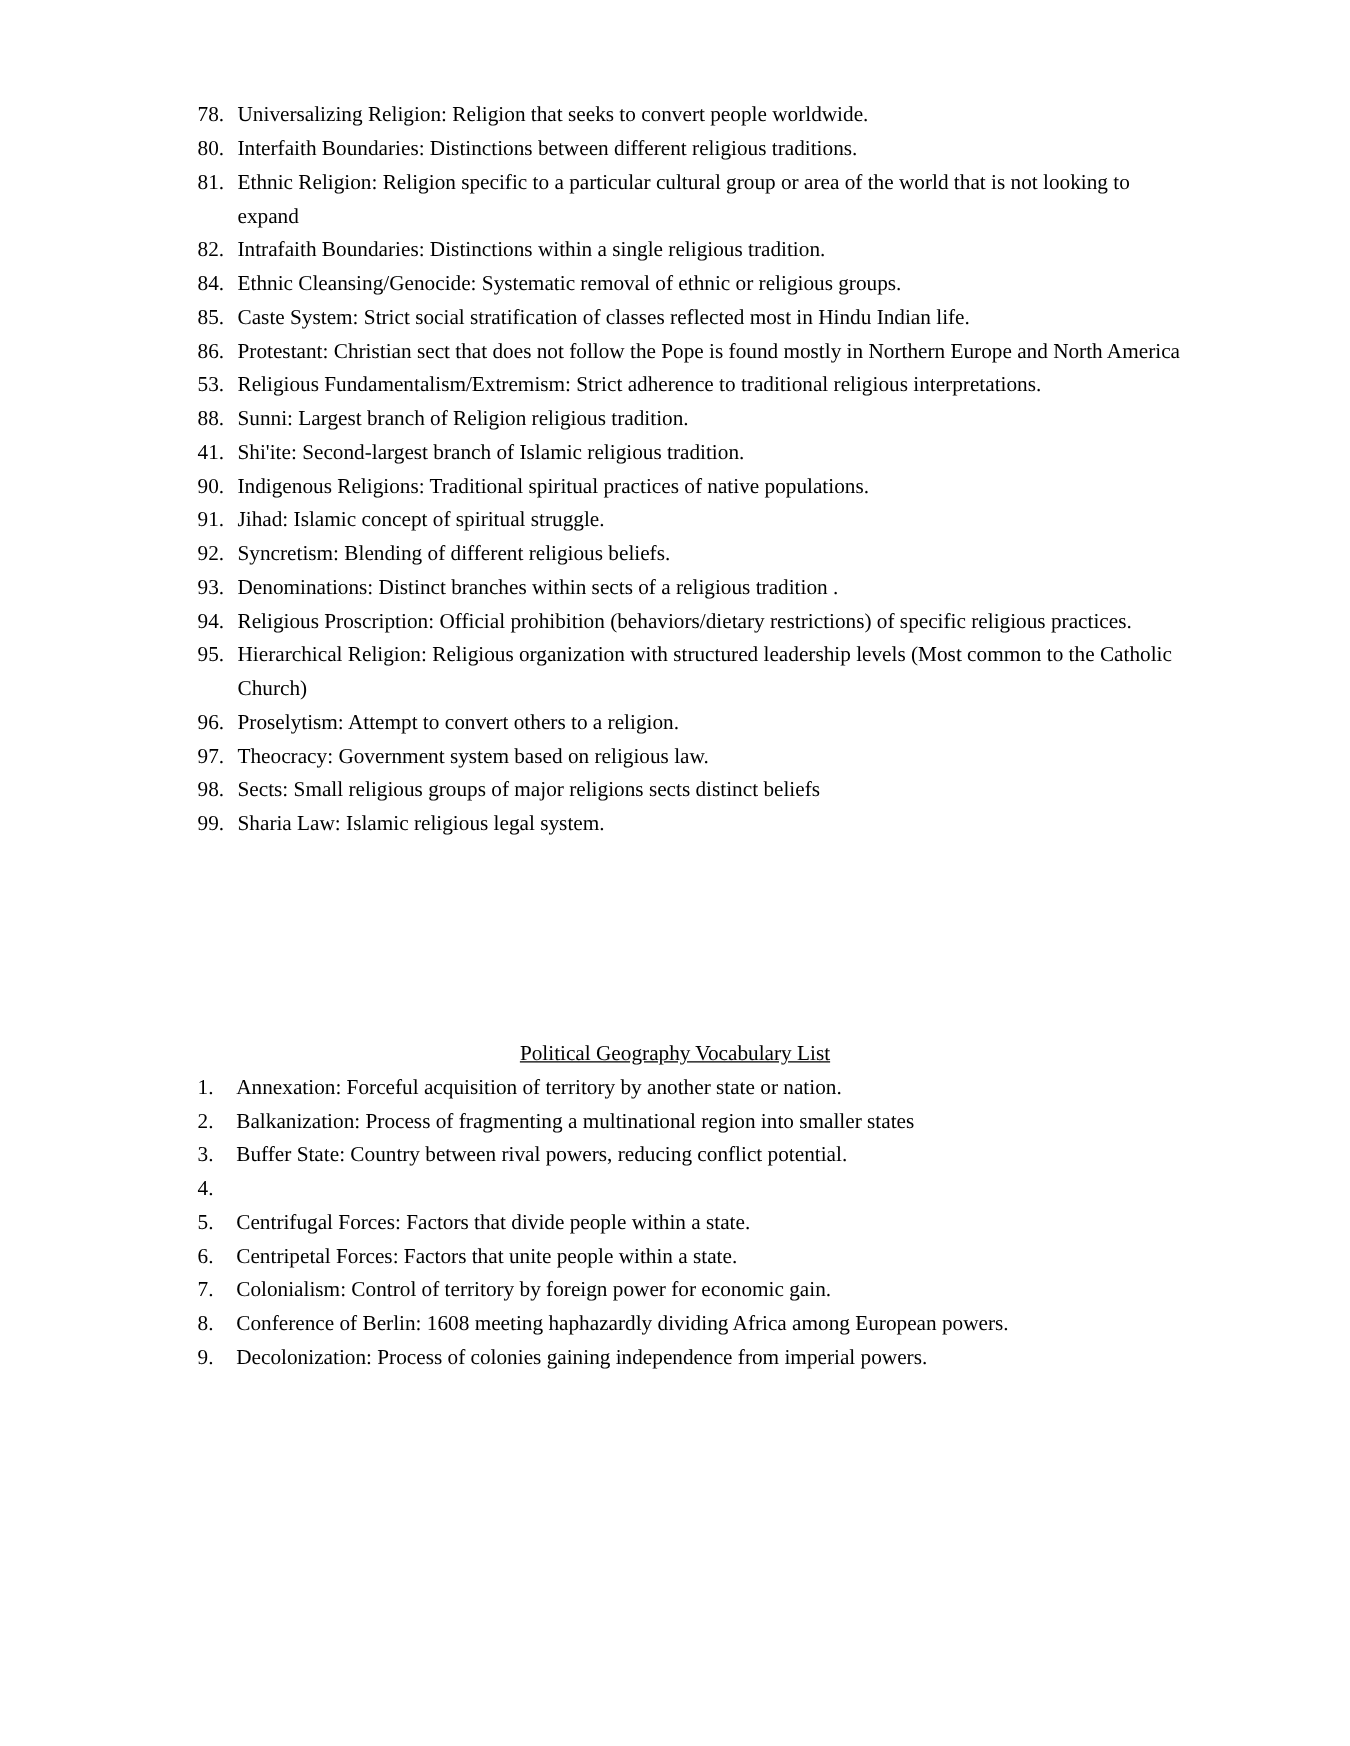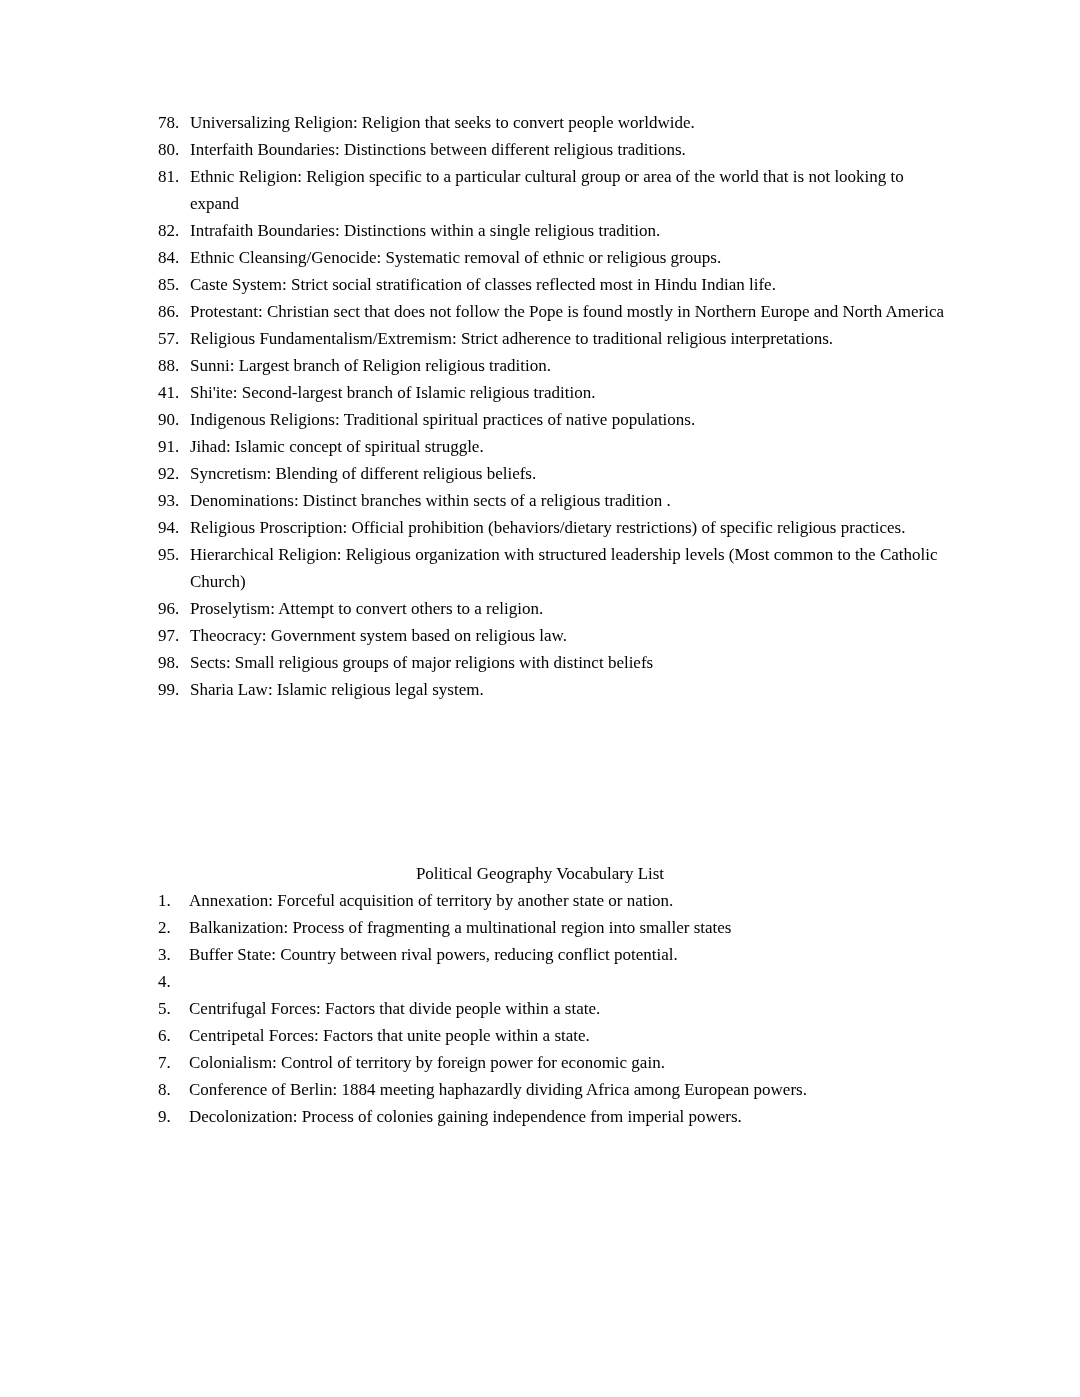--- a/index.html
+++ b/index.html
@@ -24,41 +24,42 @@
     list-style: none;
     margin-left: 158px;
     font-size: 17px;
     line-height: 27px;
   }
   ol.vocab-list li {
     display: flex;
     align-items: flex-start;
   }
   .religion-list {
-    padding-top: 109px;
+    padding-top: 78px;
   }
   .religion-list .num {
     flex: 0 0 32px;
   }
   .political-list {
     margin-left: 160px;
   }
   .political-list .num {
     flex: 0 0 31px;
   }
   .txt {
     width: 760px;
   }
   .section-title {
     font-size: 17px;
     line-height: 27px;
     font-weight: normal;
     text-align: center;
     width: 1080px;
     margin-top: 157px;
+    text-decoration: underline;
   }
 </style>
 </head>
 <body>
 
 <div class="page">
 
   <ol class="vocab-list religion-list">
     <li>
       <span class="num">78.</span>
@@ -82,21 +83,21 @@
     </li>
     <li>
       <span class="num">85.</span>
       <span class="txt">Caste System: Strict social stratification of classes reflected most in Hindu Indian life.</span>
     </li>
     <li>
       <span class="num">86.</span>
       <span class="txt">Protestant: Christian sect that does not follow the Pope is found mostly in Northern Europe and North America</span>
     </li>
     <li>
-      <span class="num">57.</span>
+      <span class="num">53.</span>
       <span class="txt">Religious Fundamentalism/Extremism: Strict adherence to traditional religious interpretations.</span>
     </li>
     <li>
       <span class="num">88.</span>
       <span class="txt">Sunni: Largest branch of Religion religious tradition.</span>
     </li>
     <li>
       <span class="num">41.</span>
       <span class="txt">Shi'ite: Second-largest branch of Islamic religious tradition.</span>
     </li>
@@ -127,21 +128,21 @@
     <li>
       <span class="num">96.</span>
       <span class="txt">Proselytism: Attempt to convert others to a religion.</span>
     </li>
     <li>
       <span class="num">97.</span>
       <span class="txt">Theocracy: Government system based on religious law.</span>
     </li>
     <li>
       <span class="num">98.</span>
-      <span class="txt">Sects: Small religious groups of major religions with distinct beliefs</span>
+      <span class="txt">Sects: Small religious groups of major religions sects distinct beliefs</span>
     </li>
     <li>
       <span class="num">99.</span>
       <span class="txt">Sharia Law: Islamic religious legal system.</span>
     </li>
   </ol>
 
   <h2 class="section-title">Political Geography Vocabulary List</h2>
 
   <ol class="vocab-list political-list">
@@ -167,21 +168,21 @@
     <li>
       <span class="num">6.</span>
       <span class="txt">Centripetal Forces: Factors that unite people within a state.</span>
     </li>
     <li>
       <span class="num">7.</span>
       <span class="txt">Colonialism: Control of territory by foreign power for economic gain.</span>
     </li>
     <li>
       <span class="num">8.</span>
-      <span class="txt">Conference of Berlin: 1884 meeting haphazardly dividing Africa among European powers.</span>
+      <span class="txt">Conference of Berlin: 1608 meeting haphazardly dividing Africa among European powers.</span>
     </li>
     <li>
       <span class="num">9.</span>
       <span class="txt">Decolonization: Process of colonies gaining independence from imperial powers.</span>
     </li>
   </ol>
 
 </div>
 
 </body></html>

